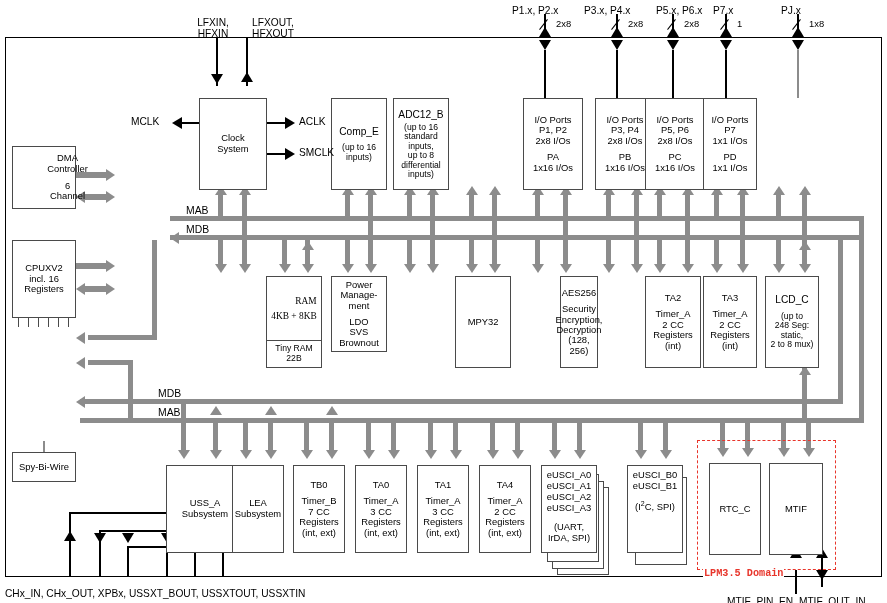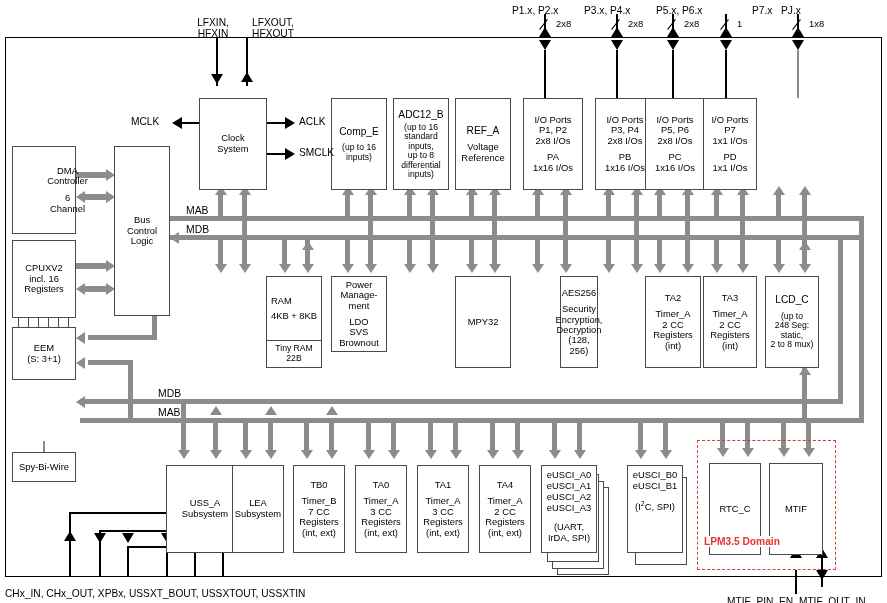--- a/index.html
+++ b/index.html
@@ -87,21 +87,21 @@
     <div>HFXIN</div>
   </div>
   <div class="lbl c" style="left:232px;top:17px;width:82px;">
     <div>LFXOUT,</div>
     <div>HFXOUT</div>
   </div>
 
   <div class="lbl" style="left:512px;top:5px;"><span>P1.x, P2.x</span></div>
   <div class="lbl" style="left:584px;top:5px;"><span>P3.x, P4.x</span></div>
   <div class="lbl" style="left:656px;top:5px;"><span>P5.x, P6.x</span></div>
-  <div class="lbl" style="left:752px;top:5px;"><span>P7.x</span></div>
+  <div class="lbl" style="left:713px;top:5px;"><span>P7.x</span></div>
   <div class="lbl" style="left:781px;top:5px;"><span>PJ.x</span></div>
 
   <div class="slash" style="left:537px;top:24px;"></div>
   <div class="slashlbl" style="left:556px;top:18px;"><span>2x8</span></div>
   <div class="slash" style="left:609px;top:24px;"></div>
   <div class="slashlbl" style="left:628px;top:18px;"><span>2x8</span></div>
   <div class="slash" style="left:665px;top:24px;"></div>
   <div class="slashlbl" style="left:684px;top:18px;"><span>2x8</span></div>
   <div class="slash" style="left:718px;top:24px;"></div>
   <div class="slashlbl" style="left:737px;top:18px;"><span>1</span></div>
@@ -161,26 +161,20 @@
     <div class="ttl">ADC12_B</div>
     <div style="height:3px;"></div>
     <div class="sub">(up to 16</div>
     <div class="sub">standard</div>
     <div class="sub">inputs,</div>
     <div class="sub">up to 8</div>
     <div class="sub">differential</div>
     <div class="sub">inputs)</div>
   </div>
 
-  <div class="blk" style="left:455px;top:98px;width:56px;height:92px;">
-    <div class="ttl">REF_A</div>
-    <div class="gap"></div>
-    <div>Voltage</div>
-    <div>Reference</div>
-  </div>
 
   <div class="blk" style="left:523px;top:98px;width:60px;height:92px;">
     <div>I/O Ports</div>
     <div>P1, P2</div>
     <div>2x8 I/Os</div>
     <div class="gap"></div>
     <div>PA</div>
     <div>1x16 I/Os</div>
   </div>
 
@@ -211,21 +205,21 @@
     <div>1x1 I/Os</div>
   </div>
 
 
   <div class="wire" style="left:544px;top:50px;width:1.6px;height:48px;"></div>
   <div class="wire" style="left:616px;top:50px;width:1.6px;height:48px;"></div>
   <div class="wire" style="left:672px;top:50px;width:1.6px;height:48px;"></div>
   <div class="wire" style="left:725px;top:50px;width:1.6px;height:48px;"></div>
   <div class="gwire" style="left:797px;top:50px;width:2.4px;height:48px;"></div>
 
-  <div class="blk" style="left:12px;top:146px;width:64px;height:88px;padding-left:48px;">
+  <div class="blk" style="left:12px;top:146px;width:64px;height:63px;padding-left:48px;">
     <div>DMA</div>
     <div>Controller</div>
     <div class="gap"></div>
     <div>6 Channel</div>
   </div>
 
   <div class="blk" style="left:12px;top:240px;width:64px;height:78px;">
     <div>CPUXV2</div>
     <div>incl. 16</div>
     <div>Registers</div>
@@ -233,36 +227,27 @@
 
   <div class="comb" style="left:18px;top:318px;width:52px;height:9px;">
     <span style="left:0px;"></span>
       <span style="left:10px;"></span>
       <span style="left:20px;"></span>
     <span style="left:30px;"></span>
       <span style="left:40px;"></span>
       <span style="left:50px;"></span>
   </div>
 
-  <div class="blk" style="left:12px;top:327px;width:64px;height:53px;">
-    <div>EEM</div>
-    <div>(S: 3+1)</div>
-  </div>
 
   <div class="wire" style="left:43px;top:441px;width:1.6px;height:11px;background:#8c8c8c;"></div>
 
   <div class="blk" style="left:12px;top:452px;width:64px;height:30px;">
     <div>Spy-Bi-Wire</div>
   </div>
 
-  <div class="blk" style="left:114px;top:146px;width:56px;height:170px;">
-    <div>Bus</div>
-    <div>Control</div>
-    <div>Logic</div>
-  </div>
 
   <div class="gwire" style="left:76px;top:172px;width:32px;height:6px;"></div>
   <div class="ah gright" style="left:106px;top:169px;"></div>
   <div class="gwire" style="left:82px;top:194px;width:26px;height:6px;"></div>
   <div class="ah gright" style="left:106px;top:191px;"></div>
   <div class="ah gleft" style="left:76px;top:191px;"></div>
 
   <div class="gwire" style="left:76px;top:263px;width:32px;height:6px;"></div>
   <div class="ah gright" style="left:106px;top:260px;"></div>
   <div class="gwire" style="left:82px;top:286px;width:26px;height:6px;"></div>
@@ -335,21 +320,21 @@
   <div class="gwire" style="left:740px;top:190px;width:5px;height:48px;"></div>
   <div class="ah gup" style="left:737px;top:186px;"></div>
 
   <div class="gwire" style="left:776px;top:190px;width:5px;height:30px;"></div>
   <div class="ah gup" style="left:773px;top:186px;"></div>
   <div class="gwire" style="left:802px;top:190px;width:5px;height:48px;"></div>
   <div class="ah gup" style="left:799px;top:186px;"></div>
 
 
   <div class="blk" style="left:266px;top:276px;width:56px;height:92px;padding:0;justify-content:flex-start;">
-    <div style="flex:1;display:flex;flex-direction:column;align-items:flex-start;justify-content:center;">
+    <div style="flex:1;display:flex;flex-direction:column;align-items:flex-end;justify-content:center;font-family:Liberation Serif, serif;">
       <div>RAM</div>
       <div style="height:4px;"></div>
       <div>4KB + 8KB</div>
     </div>
     <div class="hsolid"></div>
     <div style="height:26px;display:flex;flex-direction:column;align-items:center;justify-content:center;">
       <div class="sub">Tiny RAM</div>
       <div class="sub">22B</div>
     </div>
   </div>
@@ -526,21 +511,21 @@
     <div class="card" style="left:8px;top:12px;width:52px;height:88px;"></div>
     <div class="card front" style="left:0px;top:0px;width:56px;height:88px;">
       <div>eUSCI_B0</div>
       <div>eUSCI_B1</div>
       <div style="height:8px;"></div>
       <div>(I<sup>2</sup>C, SPI)</div>
     </div>
   </div>
 
   <div class="lpm" style="left:697px;top:440px;width:139px;height:130px;"></div>
-  <div class="lpm-lbl" style="left:703px;top:536px;">LPM3.5 Domain</div>
+  <div class="lpm-lbl" style="left:703px;top:568px;font-family:Liberation Mono, monospace;">LPM3.5 Domain</div>
 
   <div class="blk" style="left:709px;top:463px;width:52px;height:92px;">
     <div>RTC_C</div>
   </div>
   <div class="blk" style="left:769px;top:463px;width:54px;height:92px;">
     <div>MTIF</div>
   </div>
 
   <div class="gwire" style="left:181px;top:404px;width:5px;height:48px;"></div>
   <div class="ah gdown" style="left:178px;top:450px;"></div>

